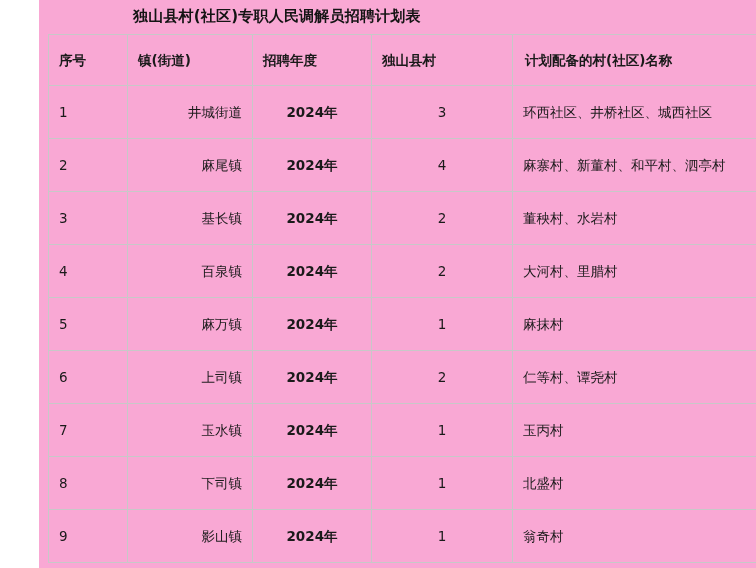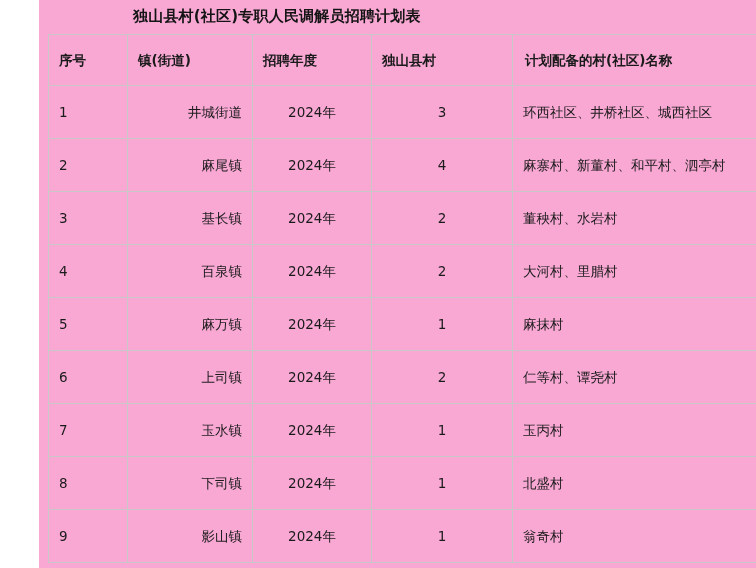--- a/index.html
+++ b/index.html
@@ -40,21 +40,21 @@
   table.plan-table td {
     border: 1px solid #c8c8c8;
     height: 52px;
     padding: 0 10px;
     vertical-align: middle;
     color: #1a1a1a;
     line-height: 18px;
   }
   .col-no      { width: 58px; }
   .col-town    { width: 104px; }
-  .col-year    { width: 98px; }
+  .col-year    { width: 98px; font-weight: bold; }
   .col-count   { width: 120px; }
   .col-names   { width: 362px; }
 
   tr.head-row td {
     font-weight: 600;
     text-align: left;
     height: 50px;
   }
   tr.head-row td.col-names {
     text-align: left;

